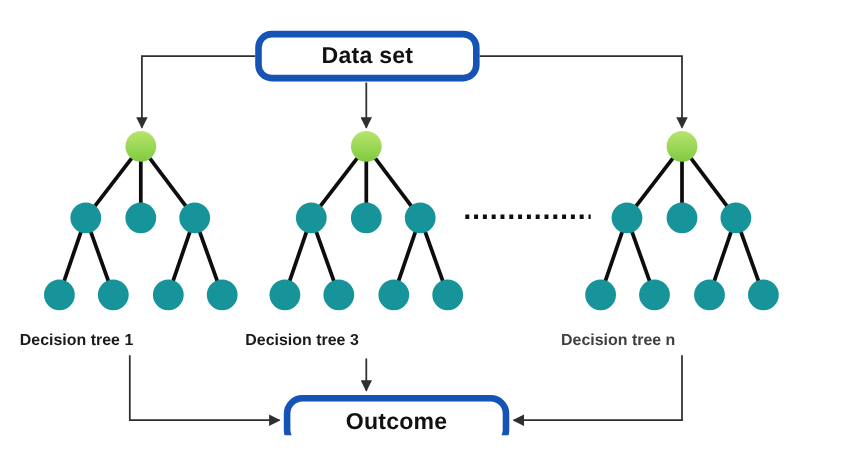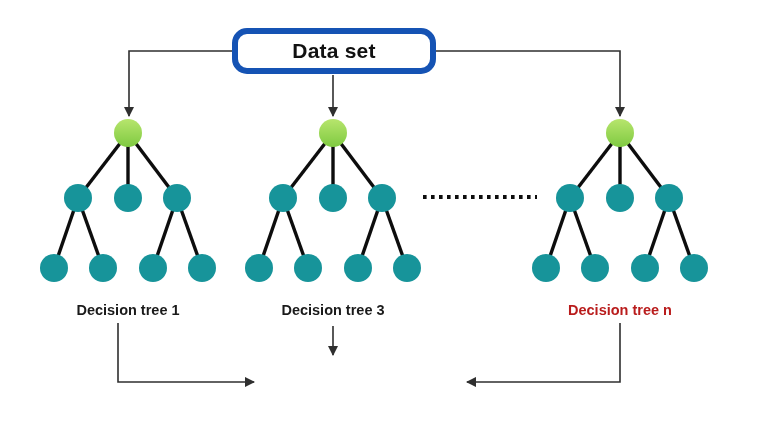--- a/index.html
+++ b/index.html
@@ -43,21 +43,21 @@
   #outcome-box {
     left: 258px; top: 359px;
     width: 205px; height: 49px;
     font-size: 21px;
     border-radius: 17px;
   }
   .tree-label {
     position: absolute;
     top: 302px;
     width: 220px;
-    text-align: center;
+    text-align: left;
     font-size: 14.5px;
     font-weight: 700;
     color: #1a1a1a;
   }
   #tree-label-1 { left: 18px; }
   #tree-label-2 { left: 223px; }
   #tree-label-3 { left: 510px; }
 </style>
 </head>
 <body>
@@ -133,16 +133,19 @@
         <circle cx="694" cy="268" r="14" fill="#17949a"></circle>
       </g>
     </svg>
 
   <div class="node-box" id="dataset-box">
     <span>Data set</span>
   </div>
 
   <div class="tree-label" id="tree-label-1" style="color: rgb(26, 26, 26);">Decision tree 1</div>
   <div class="tree-label" id="tree-label-2" style="color: rgb(26, 26, 26);">Decision tree 3</div>
-  <div class="tree-label" id="tree-label-3" style="color: #b91c1c;">Decision tree n</div>
+  <div class="tree-label" id="tree-label-3" style="color: #404040;">Decision tree n</div>
 
+  <div class="node-box" id="outcome-box">
+    <span>Outcome</span>
+  </div>
 
 </div>
 
 </body></html>

